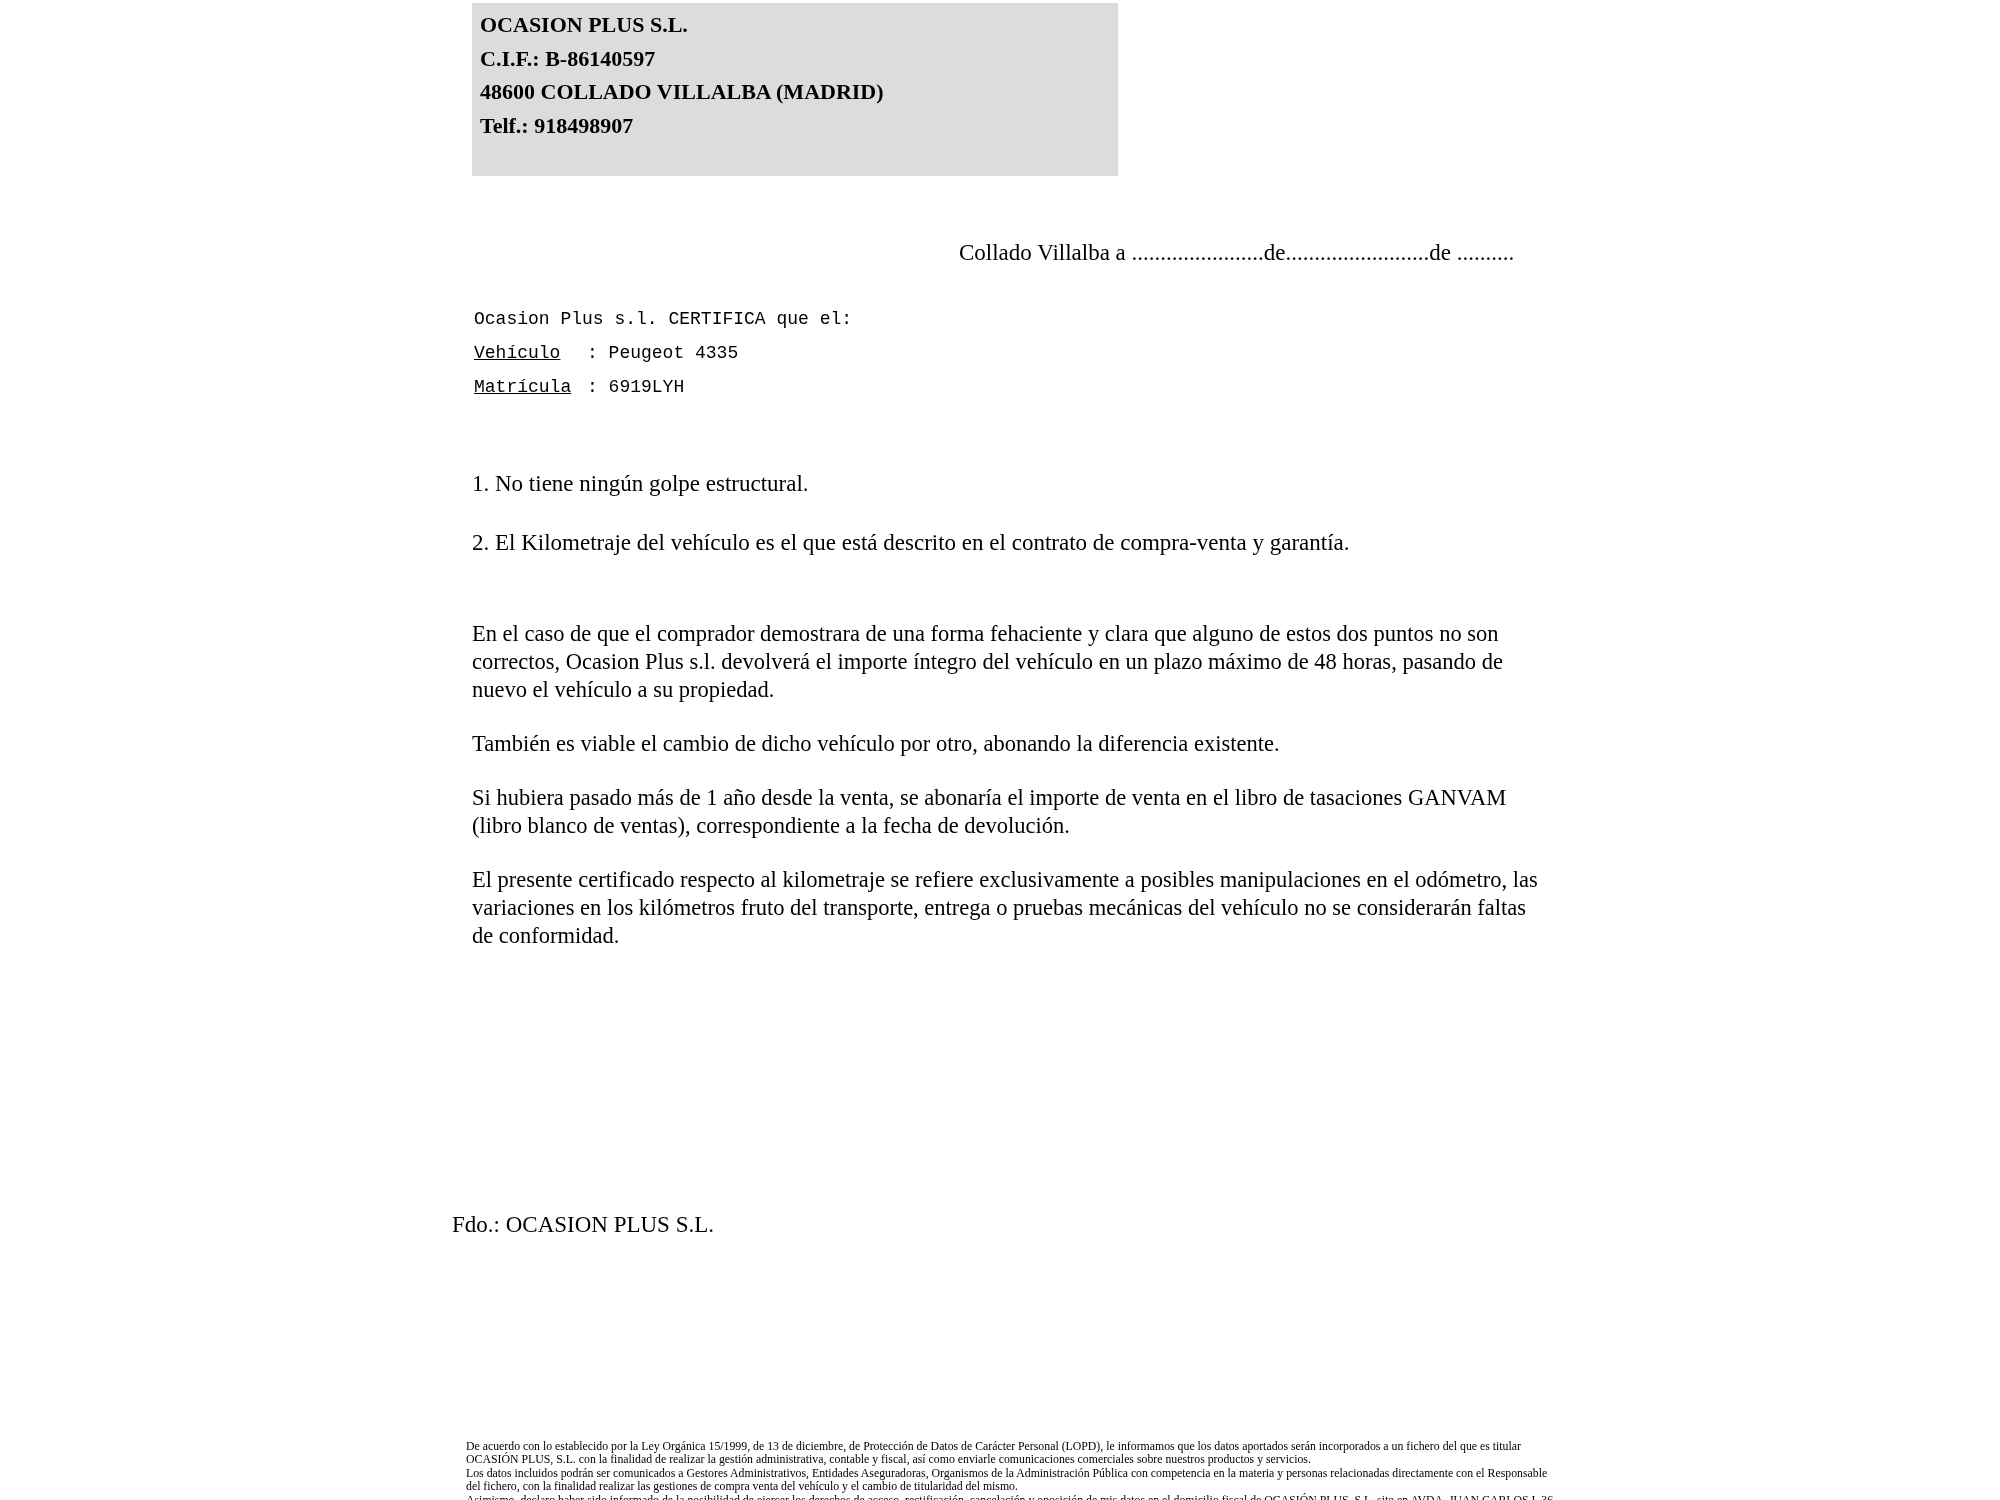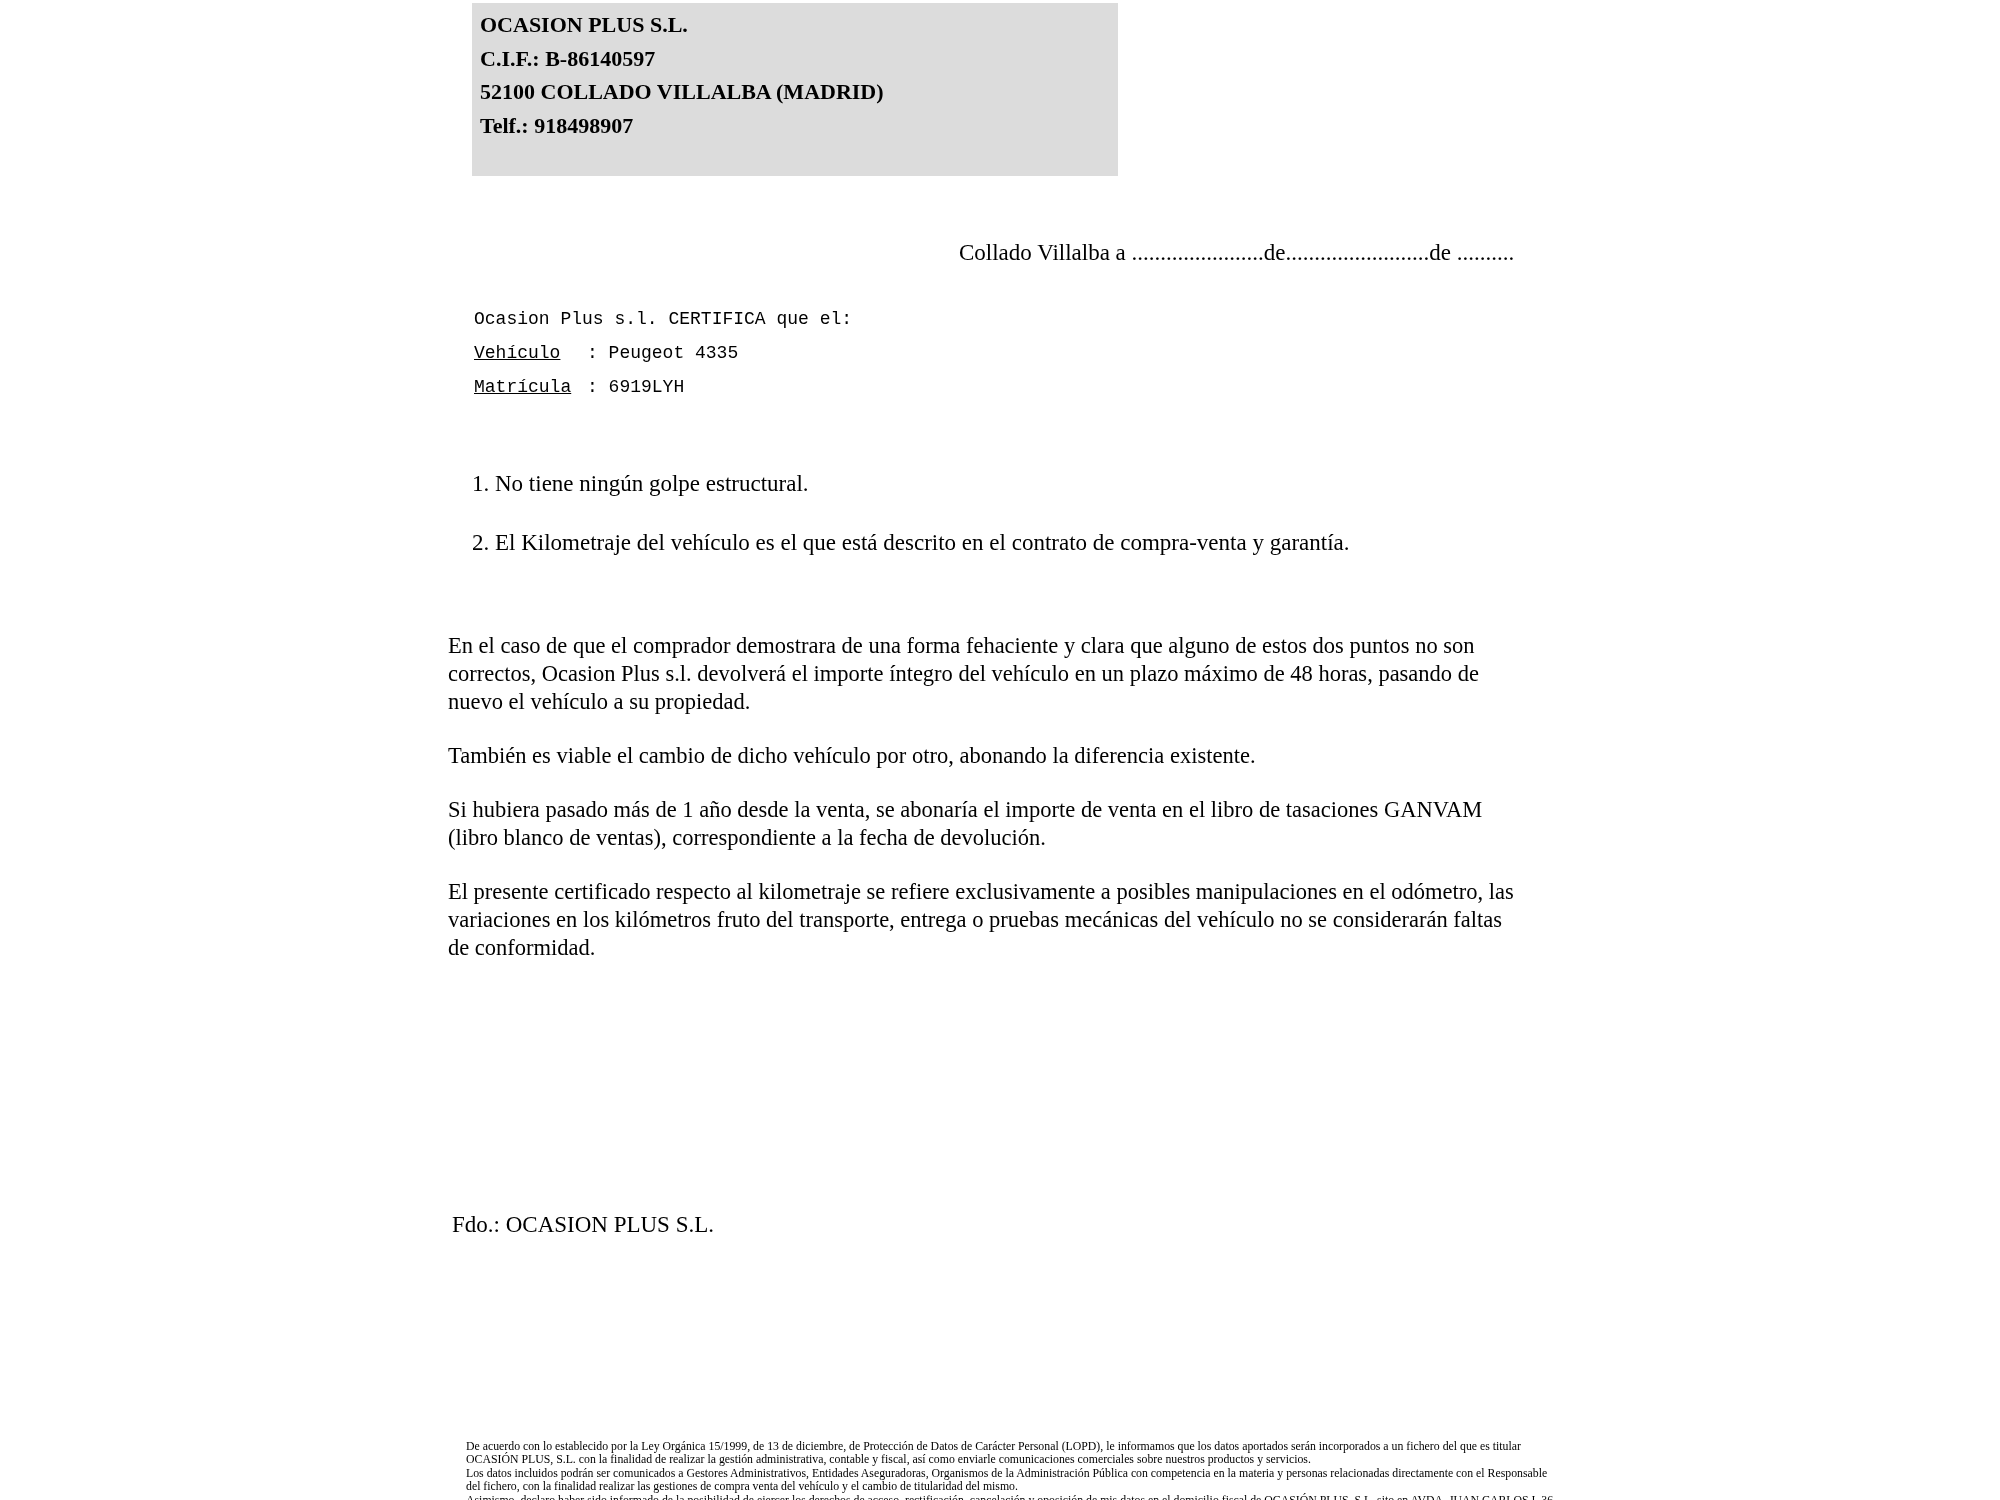--- a/index.html
+++ b/index.html
@@ -45,26 +45,25 @@
   .points {
     position: absolute;
     left: 472px;
     top: 470px;
     font-size: 23px;
     line-height: 28px;
   }
   .points p { margin-bottom: 31px; }
   .paragraphs {
     position: absolute;
-    left: 448px;
+    left: 472px;
     top: 620px;
     width: 1080px;
     font-size: 22.5px;
     line-height: 28px;
-    margin-top: 12px;
   }
   .paragraphs p { margin-bottom: 26px; }
   .signature {
     position: absolute;
     left: 452px;
     top: 1212px;
     font-size: 23px;
   }
   .legal {
     position: absolute;
@@ -77,21 +76,21 @@
   .legal p { margin: 0; }
 </style>
 </head>
 <body>
 
 <div class="page">
 
   <div class="header-box">
     <div>OCASION PLUS S.L.</div>
     <div>C.I.F.: B-86140597</div>
-    <div>52100 COLLADO VILLALBA (MADRID)</div>
+    <div>48600 COLLADO VILLALBA (MADRID)</div>
     <div>Telf.: 918498907</div>
   </div>
 
   <div class="date-line">Collado Villalba a .......................de.........................de ..........</div>
 
   <div class="cert-block">
     <div>Ocasion Plus s.l. CERTIFICA que el:</div>
     <div><span class="label-box"><span class="u">Vehículo</span></span><span>: Peugeot 4335</span></div>
     <div><span class="label-box"><span class="u">Matrícula</span></span><span>: 6919LYH</span></div>
   </div>

